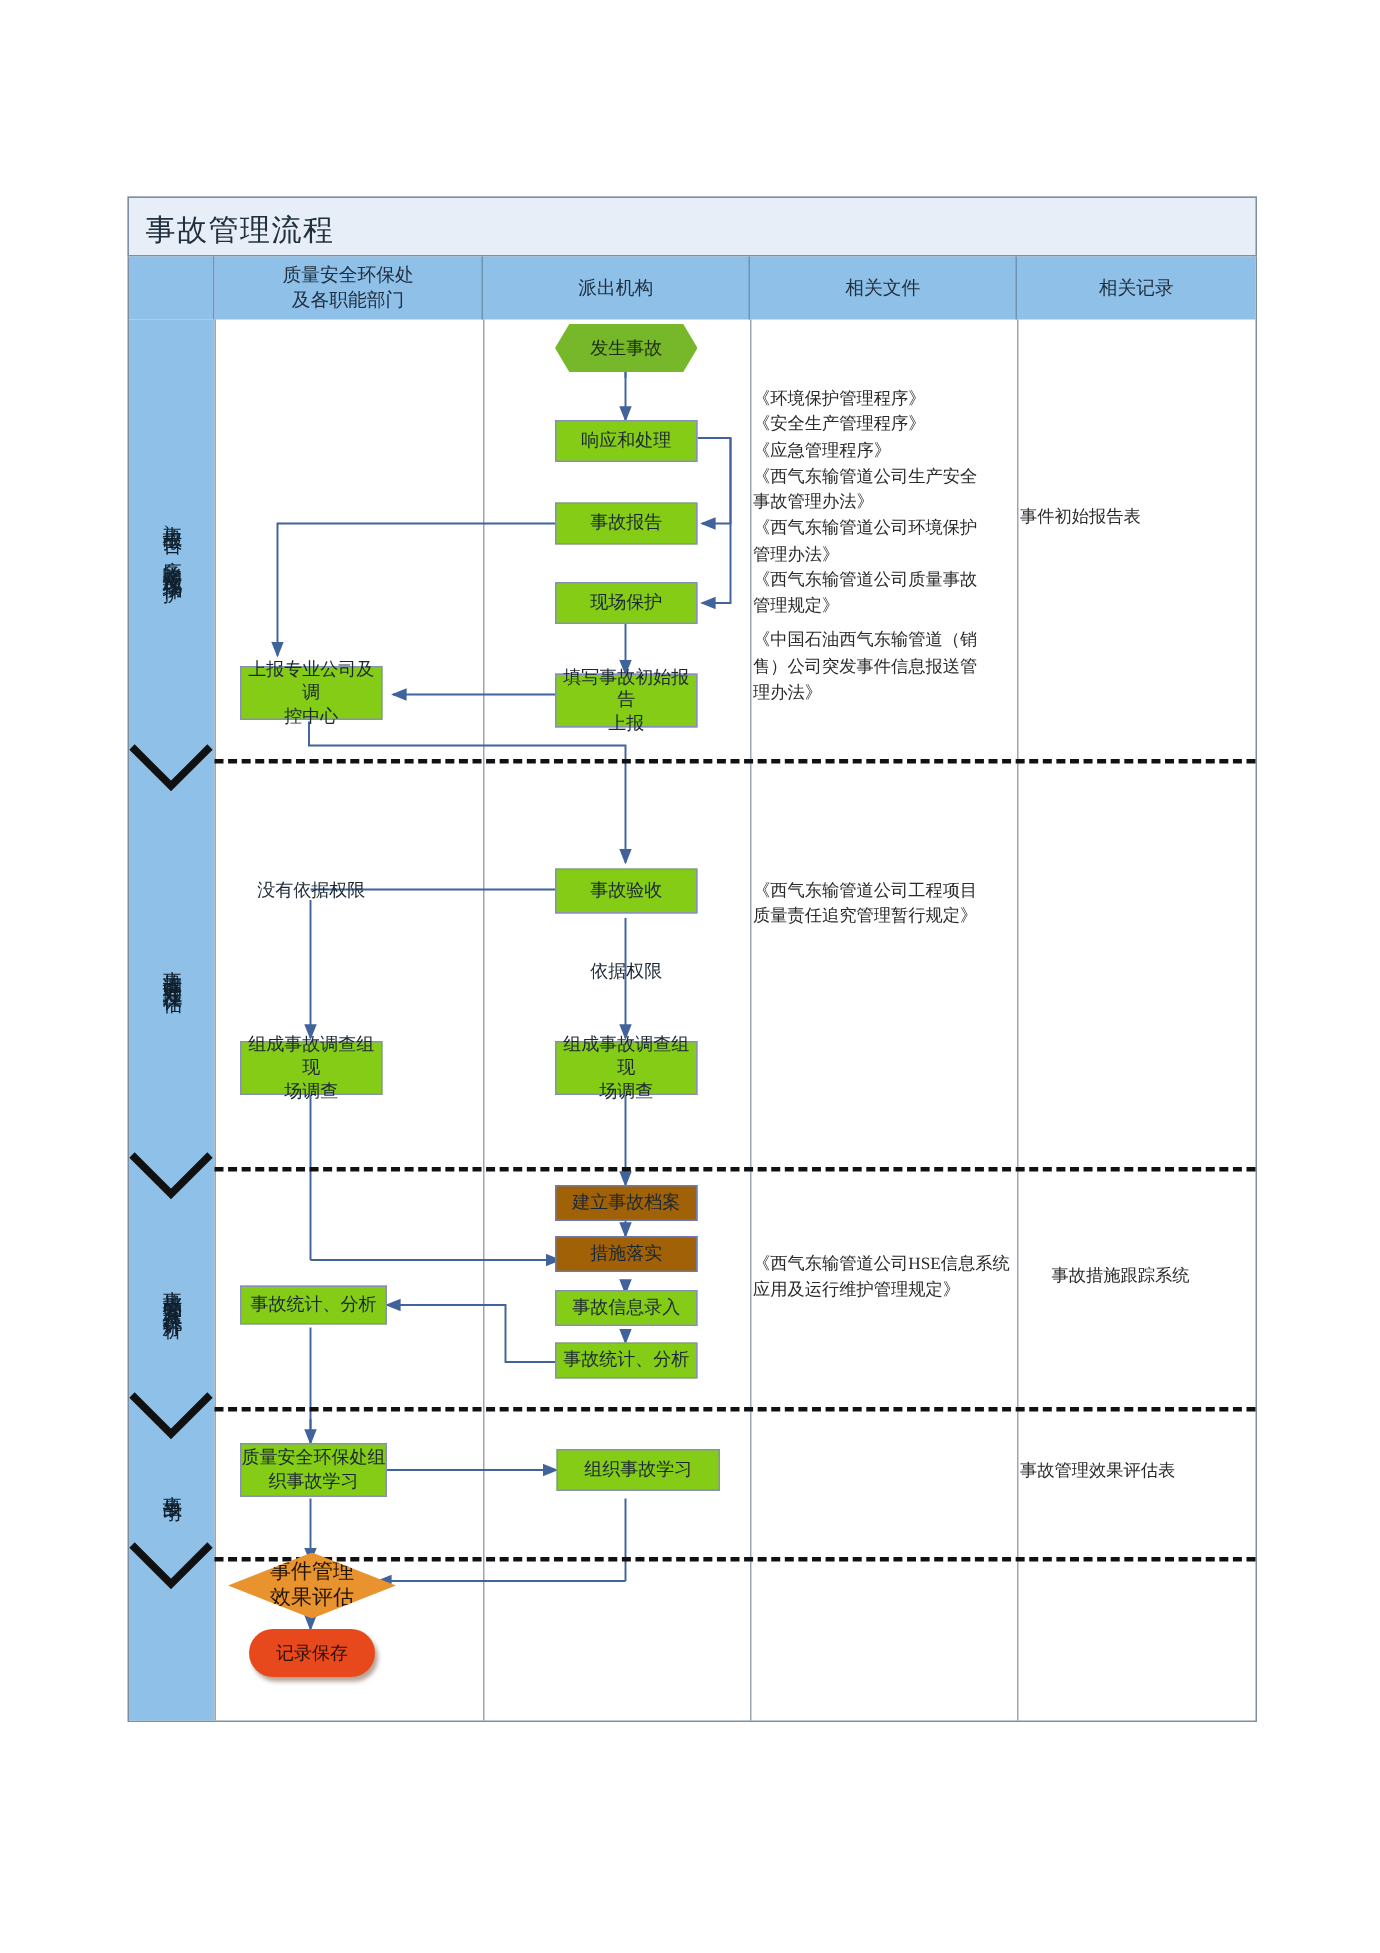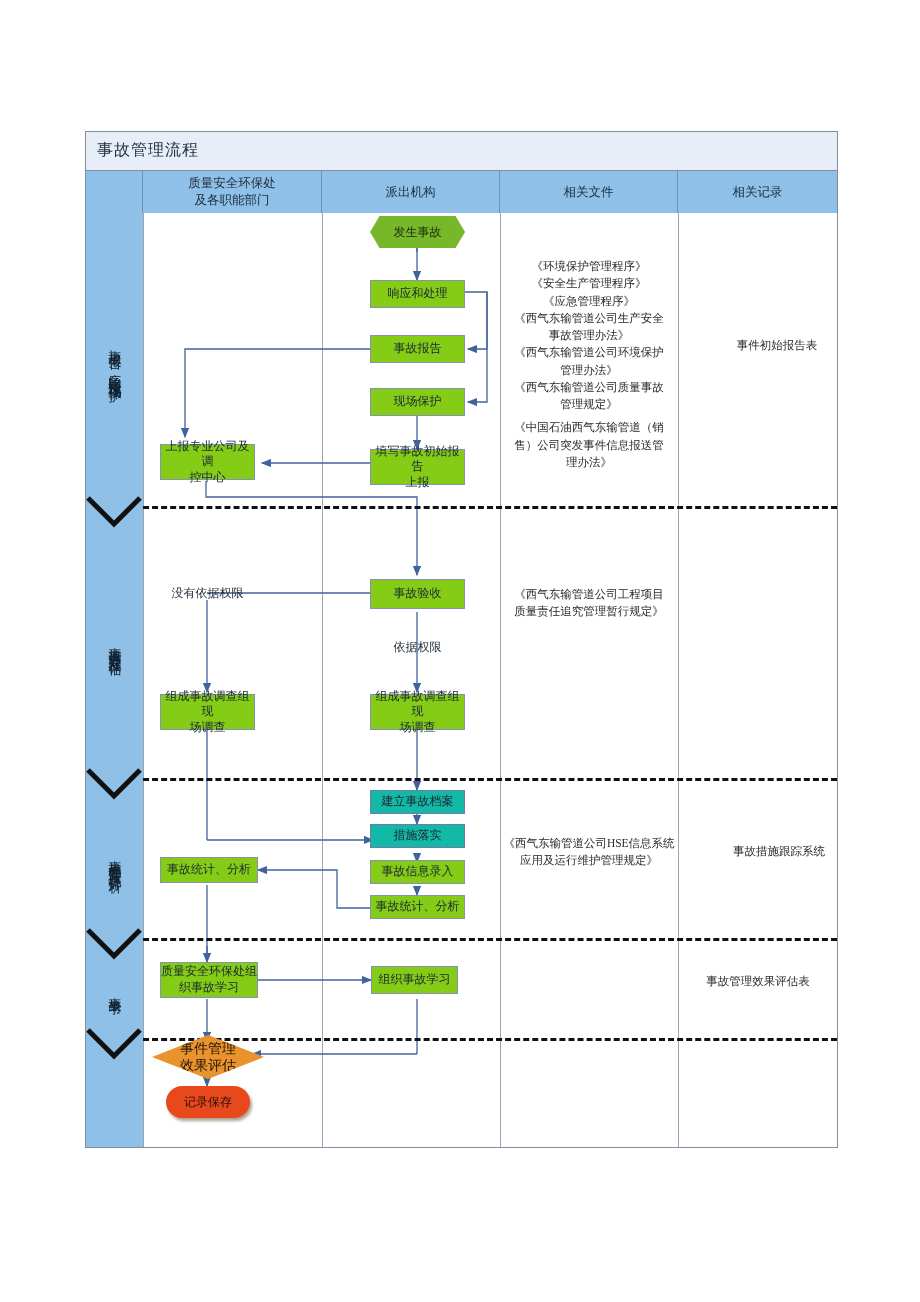--- a/index.html
+++ b/index.html
@@ -4,21 +4,21 @@
 <style>
   html,body{margin:0;padding:0;background:#ffffff;}
   body{width:920px;height:1302px;font-family:"Liberation Serif","DejaVu Serif",serif;color:#1a1a1a;}
   #page{position:relative;width:920px;height:1302px;overflow:hidden;}
 
   
   .frame{position:absolute;left:85px;top:131px;width:753px;height:1017px;
          border:1px solid #7f8fa0;box-sizing:border-box;background:#fff;}
   .title-bar{position:absolute;left:85px;top:131px;width:753px;height:40px;
              background:#e8eef7;border:1px solid #7f8fa0;box-sizing:border-box;}
-  .title-text{position:absolute;left:97px;top:140px;font-size:16px;color:#20303f;letter-spacing:1px;}
+  .title-text{position:absolute;left:97px;top:140px;font-size:20px;color:#20303f;letter-spacing:1px;}
 
   
   .hdr{position:absolute;top:171px;height:42px;background:#8fc0e8;
        border-right:1px solid #6f93b5;box-sizing:border-box;
        display:flex;align-items:center;justify-content:center;text-align:center;
        font-size:12.5px;line-height:1.35;color:#203040;}
   .hdr.c0{left:86px;width:57px;border-right:1px solid #6f93b5;}
   .hdr.c1{left:143px;width:179px;}
   .hdr.c2{left:322px;width:178px;}
   .hdr.c3{left:500px;width:178px;}
@@ -35,41 +35,41 @@
   .vsep{position:absolute;width:1px;background:#9aa6b2;}
 
   
   .dash{position:absolute;left:143px;width:694px;border-top:3px dashed #111;}
 
   
   .node{position:absolute;box-sizing:border-box;display:flex;align-items:center;
         justify-content:center;text-align:center;font-size:12px;line-height:1.3;
         color:#1b2733;}
   .proc{background:#84cc16;border:1px solid #8791b5;}
-  .proc2{background:#14b8a6;border:1.5px solid #6f7bab;}
+  .proc2{background:#a16207;border:1.5px solid #6f7bab;}
 
   .hexwrap{position:absolute;}
   .hex{width:100%;height:100%;background:#76b82a;
        clip-path:polygon(10% 0,90% 0,100% 50%,90% 100%,10% 100%,0 50%);
        display:flex;align-items:center;justify-content:center;}
   .hex span{font-size:12px;color:#1c2a12;}
 
   .diamond{position:absolute;}
   .diamond .dshape{width:100%;height:100%;background:#e8932e;
        clip-path:polygon(50% 0,100% 50%,50% 100%,0 50%);
        display:flex;align-items:center;justify-content:center;text-align:center;}
   .diamond span{font-size:14px;line-height:1.25;color:#221404;}
 
   .pill{position:absolute;background:#e8491c;border-radius:22px;
         display:flex;align-items:center;justify-content:center;
         box-shadow:2px 3px 3px rgba(90,50,20,.45);}
   .pill span{font-size:12px;color:#2a0d04;}
 
   
-  .txt{position:absolute;text-align:center;font-size:11.5px;line-height:1.5;color:#2a2a2a;}
+  .txt{position:absolute;text-align:left;font-size:11.5px;line-height:1.5;color:#2a2a2a;}
   .lbl{position:absolute;text-align:center;font-size:12px;color:#1b2733;}
 
   
   svg.links{position:absolute;left:0;top:0;width:920px;height:1302px;pointer-events:none;}
 </style>
 </head>
 <body>
 
 <div id="page">
 
@@ -204,21 +204,21 @@
     <div>《西气东输管道公司环境保护</div>
     <div>管理办法》</div>
     <div>《西气东输管道公司质量事故</div>
     <div>管理规定》</div>
     <div style="height:6px"></div>
     <div>《中国石油西气东输管道（销</div>
     <div>售）公司突发事件信息报送管</div>
     <div>理办法》</div>
   </div>
 
-  <div class="txt" style="left:680px;top:337px;width:156px;padding-left:19px;">
+  <div class="txt" style="left:680px;top:337px;width:156px;">
     <div>事件初始报告表</div>
   </div>
 
   <div class="dash" style="top:506px;"></div>
 
   <div class="node proc" style="left:370px;top:579px;width:95px;height:30px;">事故验收</div>
 
   <div class="lbl" style="left:160px;top:585px;width:95px;">没有依据权限</div>
 
   <div class="lbl" style="left:380px;top:639px;width:75px;">依据权限</div>
@@ -266,21 +266,21 @@
 
   <div class="dash" style="top:938px;"></div>
 
   <div class="node proc" style="left:160px;top:962px;width:98px;height:36px;">
     <div>
       <div>质量安全环保处组</div>
       <div>织事故学习</div>
     </div>
   </div>
 
-  <div class="node proc" style="left:371px;top:966px;width:87px;height:28px;">组织事故学习</div>
+  <div class="node proc" style="left:371px;top:966px;width:109px;height:28px;">组织事故学习</div>
 
   <div class="txt" style="left:680px;top:973px;width:156px;">
     <div>事故管理效果评估表</div>
   </div>
 
   <div class="dash" style="top:1038px;"></div>
 
   <div class="diamond" style="left:152px;top:1035px;width:112px;height:44px;">
     <div class="dshape">
       <span>

